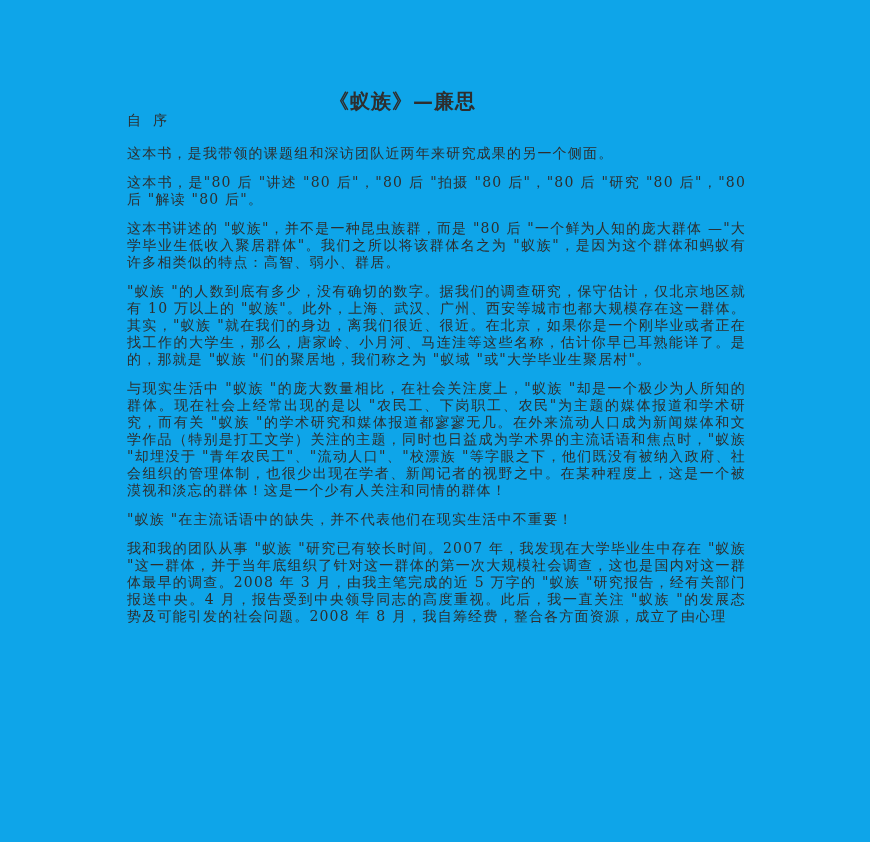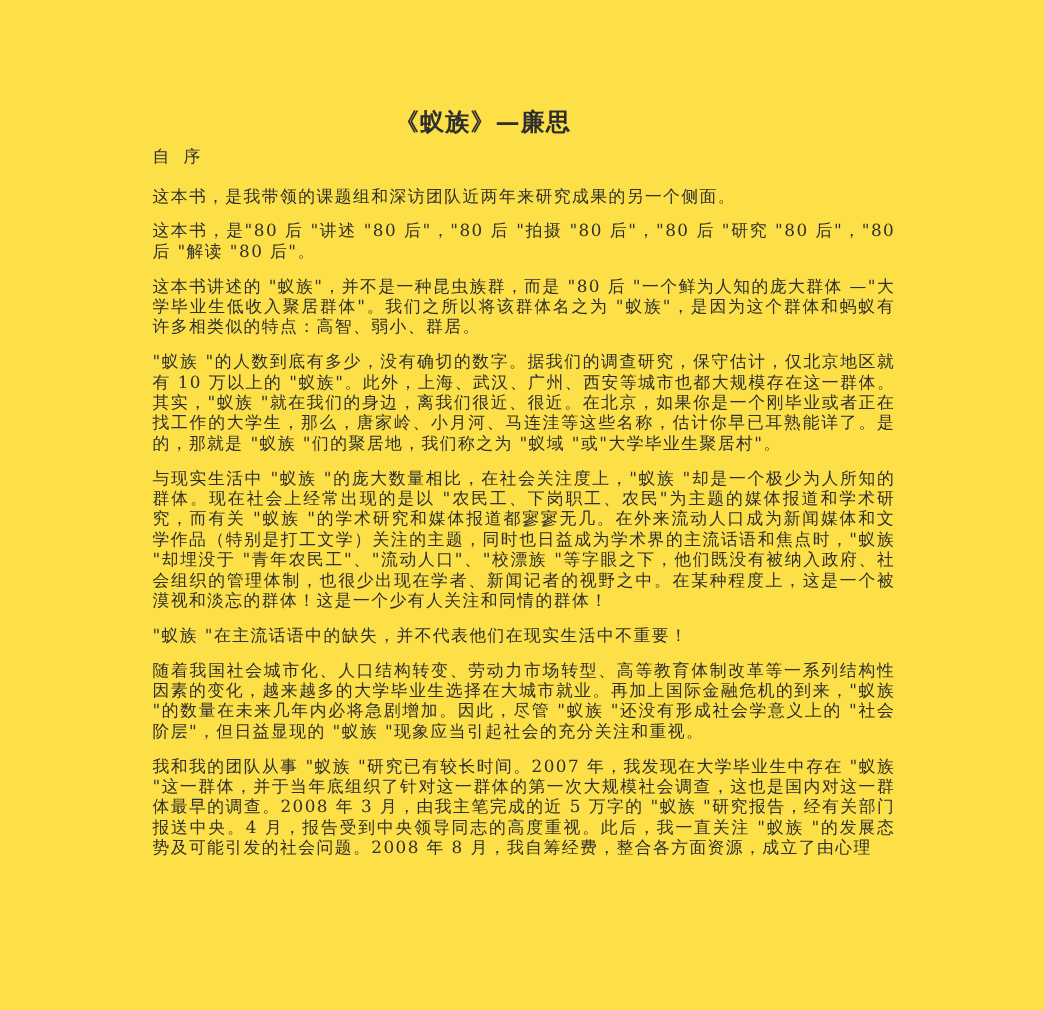--- a/index.html
+++ b/index.html
@@ -4,42 +4,42 @@
 <style>
   html, body {
     margin: 0;
     padding: 0;
     background: #ffffff;
   }
   .page {
     position: relative;
     width: 870px;
     height: 842px;
-    background: #fde047;
+    background: #0ea5e9;
     overflow: hidden;
     font-family: "DejaVu Serif", "Liberation Serif", serif;
     color: #2e2e2e;
   }
   .content {
     position: absolute;
     left: 127px;
     top: 91px;
     width: 621px;
   }
   .doc-title {
     font-size: 20px;
     line-height: 21px;
     font-weight: 700;
     text-align: center;
     margin: 0 70px 0 0;
     letter-spacing: 1px;
     white-space: pre-wrap;
   }
   .section-heading {
-    margin-top: 11px;
+    margin-top: 0;
     font-size: 14px;
     line-height: 17px;
     letter-spacing: 1px;
     white-space: pre-wrap;
   }
   .byline {
     margin-top: 12px;
     font-size: 14px;
     line-height: 17px;
     white-space: pre-wrap;
@@ -62,16 +62,15 @@
 <div class="page">
   <div class="content">
     <h1 class="doc-title">《蚁族》—廉思</h1>
     <div class="section-heading">自  序</div>
     <p class="para first">这本书，是我带领的课题组和深访团队近两年来研究成果的另一个侧面。</p>
     <p class="para">这本书，是"80 后 "讲述 "80 后"，"80 后 "拍摄 "80 后"，"80 后 "研究 "80 后"，"80 后 "解读 "80 后"。</p>
     <p class="para">这本书讲述的 "蚁族"，并不是一种昆虫族群，而是 "80 后 "一个鲜为人知的庞大群体 —"大学毕业生低收入聚居群体"。我们之所以将该群体名之为 "蚁族"，是因为这个群体和蚂蚁有许多相类似的特点：高智、弱小、群居。</p>
     <p class="para">"蚁族 "的人数到底有多少，没有确切的数字。据我们的调查研究，保守估计，仅北京地区就有 10 万以上的 "蚁族"。此外，上海、武汉、广州、西安等城市也都大规模存在这一群体。其实，"蚁族 "就在我们的身边，离我们很近、很近。在北京，如果你是一个刚毕业或者正在找工作的大学生，那么，唐家岭、小月河、马连洼等这些名称，估计你早已耳熟能详了。是的，那就是 "蚁族 "们的聚居地，我们称之为 "蚁域 "或"大学毕业生聚居村"。</p>
     <p class="para">与现实生活中 "蚁族 "的庞大数量相比，在社会关注度上，"蚁族 "却是一个极少为人所知的群体。现在社会上经常出现的是以 "农民工、下岗职工、农民"为主题的媒体报道和学术研究，而有关 "蚁族 "的学术研究和媒体报道都寥寥无几。在外来流动人口成为新闻媒体和文学作品（特别是打工文学）关注的主题，同时也日益成为学术界的主流话语和焦点时，"蚁族 "却埋没于 "青年农民工"、"流动人口"、"校漂族 "等字眼之下，他们既没有被纳入政府、社会组织的管理体制，也很少出现在学者、新闻记者的视野之中。在某种程度上，这是一个被漠视和淡忘的群体！这是一个少有人关注和同情的群体！</p>
     <p class="para">"蚁族 "在主流话语中的缺失，并不代表他们在现实生活中不重要！</p>
-    <p class="para">随着我国社会城市化、人口结构转变、劳动力市场转型、高等教育体制改革等一系列结构性因素的变化，越来越多的大学毕业生选择在大城市就业。再加上国际金融危机的到来，"蚁族 "的数量在未来几年内必将急剧增加。因此，尽管 "蚁族 "还没有形成社会学意义上的 "社会阶层"，但日益显现的 "蚁族 "现象应当引起社会的充分关注和重视。</p>
     <p class="para">我和我的团队从事 "蚁族 "研究已有较长时间。2007 年，我发现在大学毕业生中存在 "蚁族 "这一群体，并于当年底组织了针对这一群体的第一次大规模社会调查，这也是国内对这一群体最早的调查。2008 年 3 月，由我主笔完成的近 5 万字的 "蚁族 "研究报告，经有关部门报送中央。4 月，报告受到中央领导同志的高度重视。此后，我一直关注 "蚁族 "的发展态势及可能引发的社会问题。2008 年 8 月，我自筹经费，整合各方面资源，成立了由心理</p>
   </div>
 </div>
 
 </body></html>

